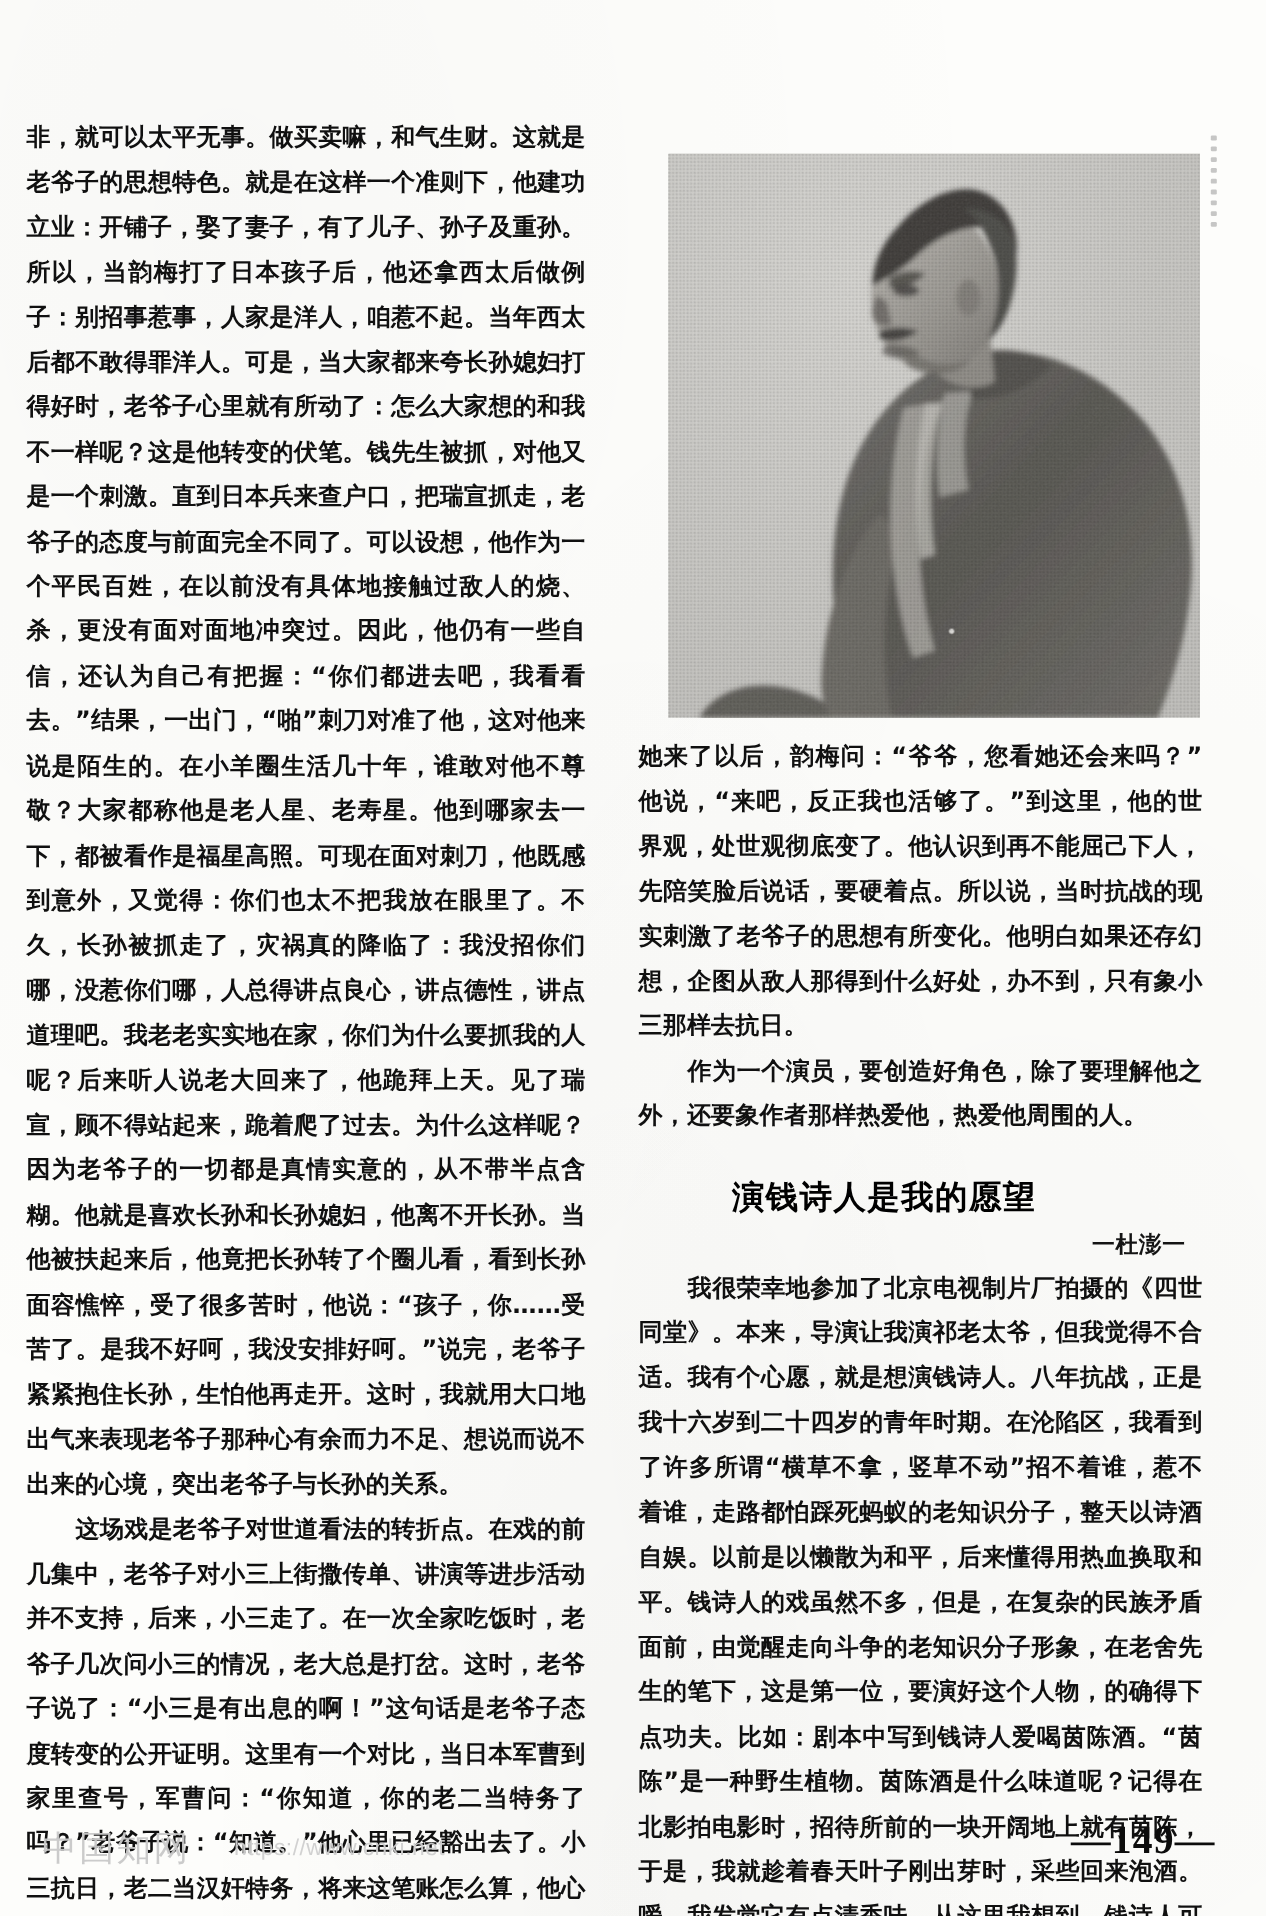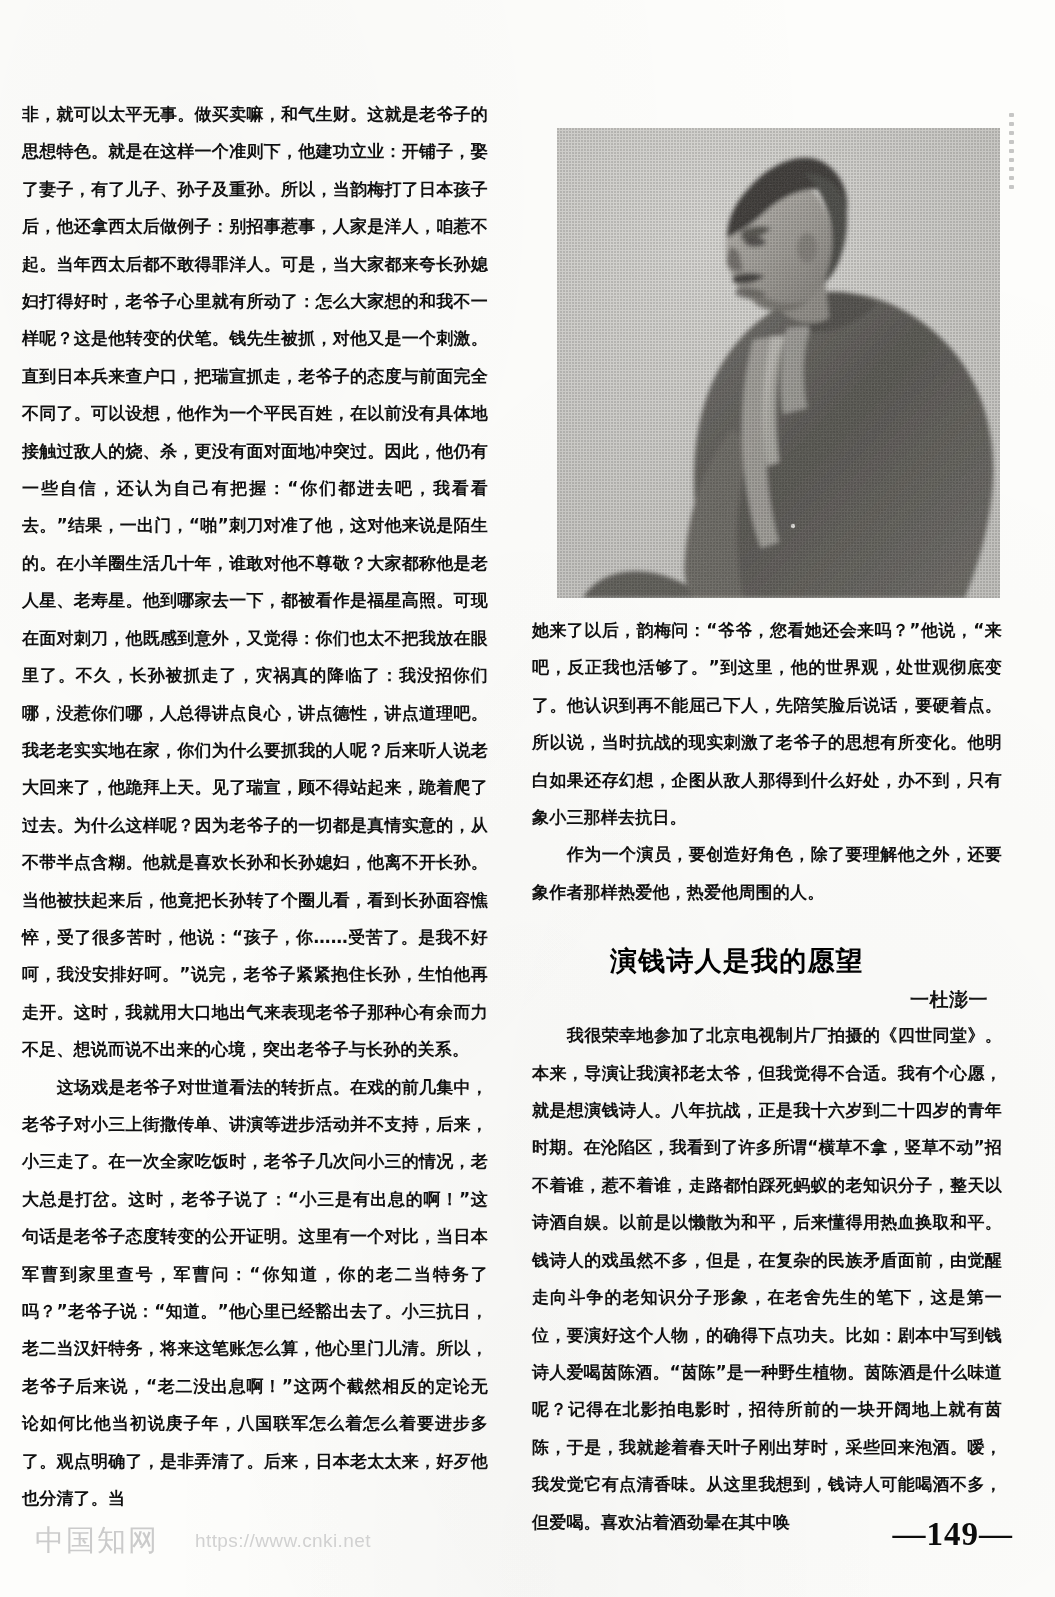--- a/index.html
+++ b/index.html
@@ -27,21 +27,21 @@
   .col {
     position: absolute;
     box-sizing: border-box;
   }
   .col-left  { left: 22px;  top: 96px;  width: 466px; }
   .col-right { left: 532px; top: 612px; width: 470px; }
 
   .para {
     margin: 0;
     color: #101010;
-    font-size: 17px;
+    font-size: 20px;
     line-height: 37.4px;
     text-align: justify;
     text-justify: inter-character;
     letter-spacing: 0.2px;
     text-indent: 0;
     font-weight: 600;
     -webkit-font-smoothing: none;
   }
   .para + .para { margin-top: 0; }
   .para.indent { text-indent: 2.05em; }

